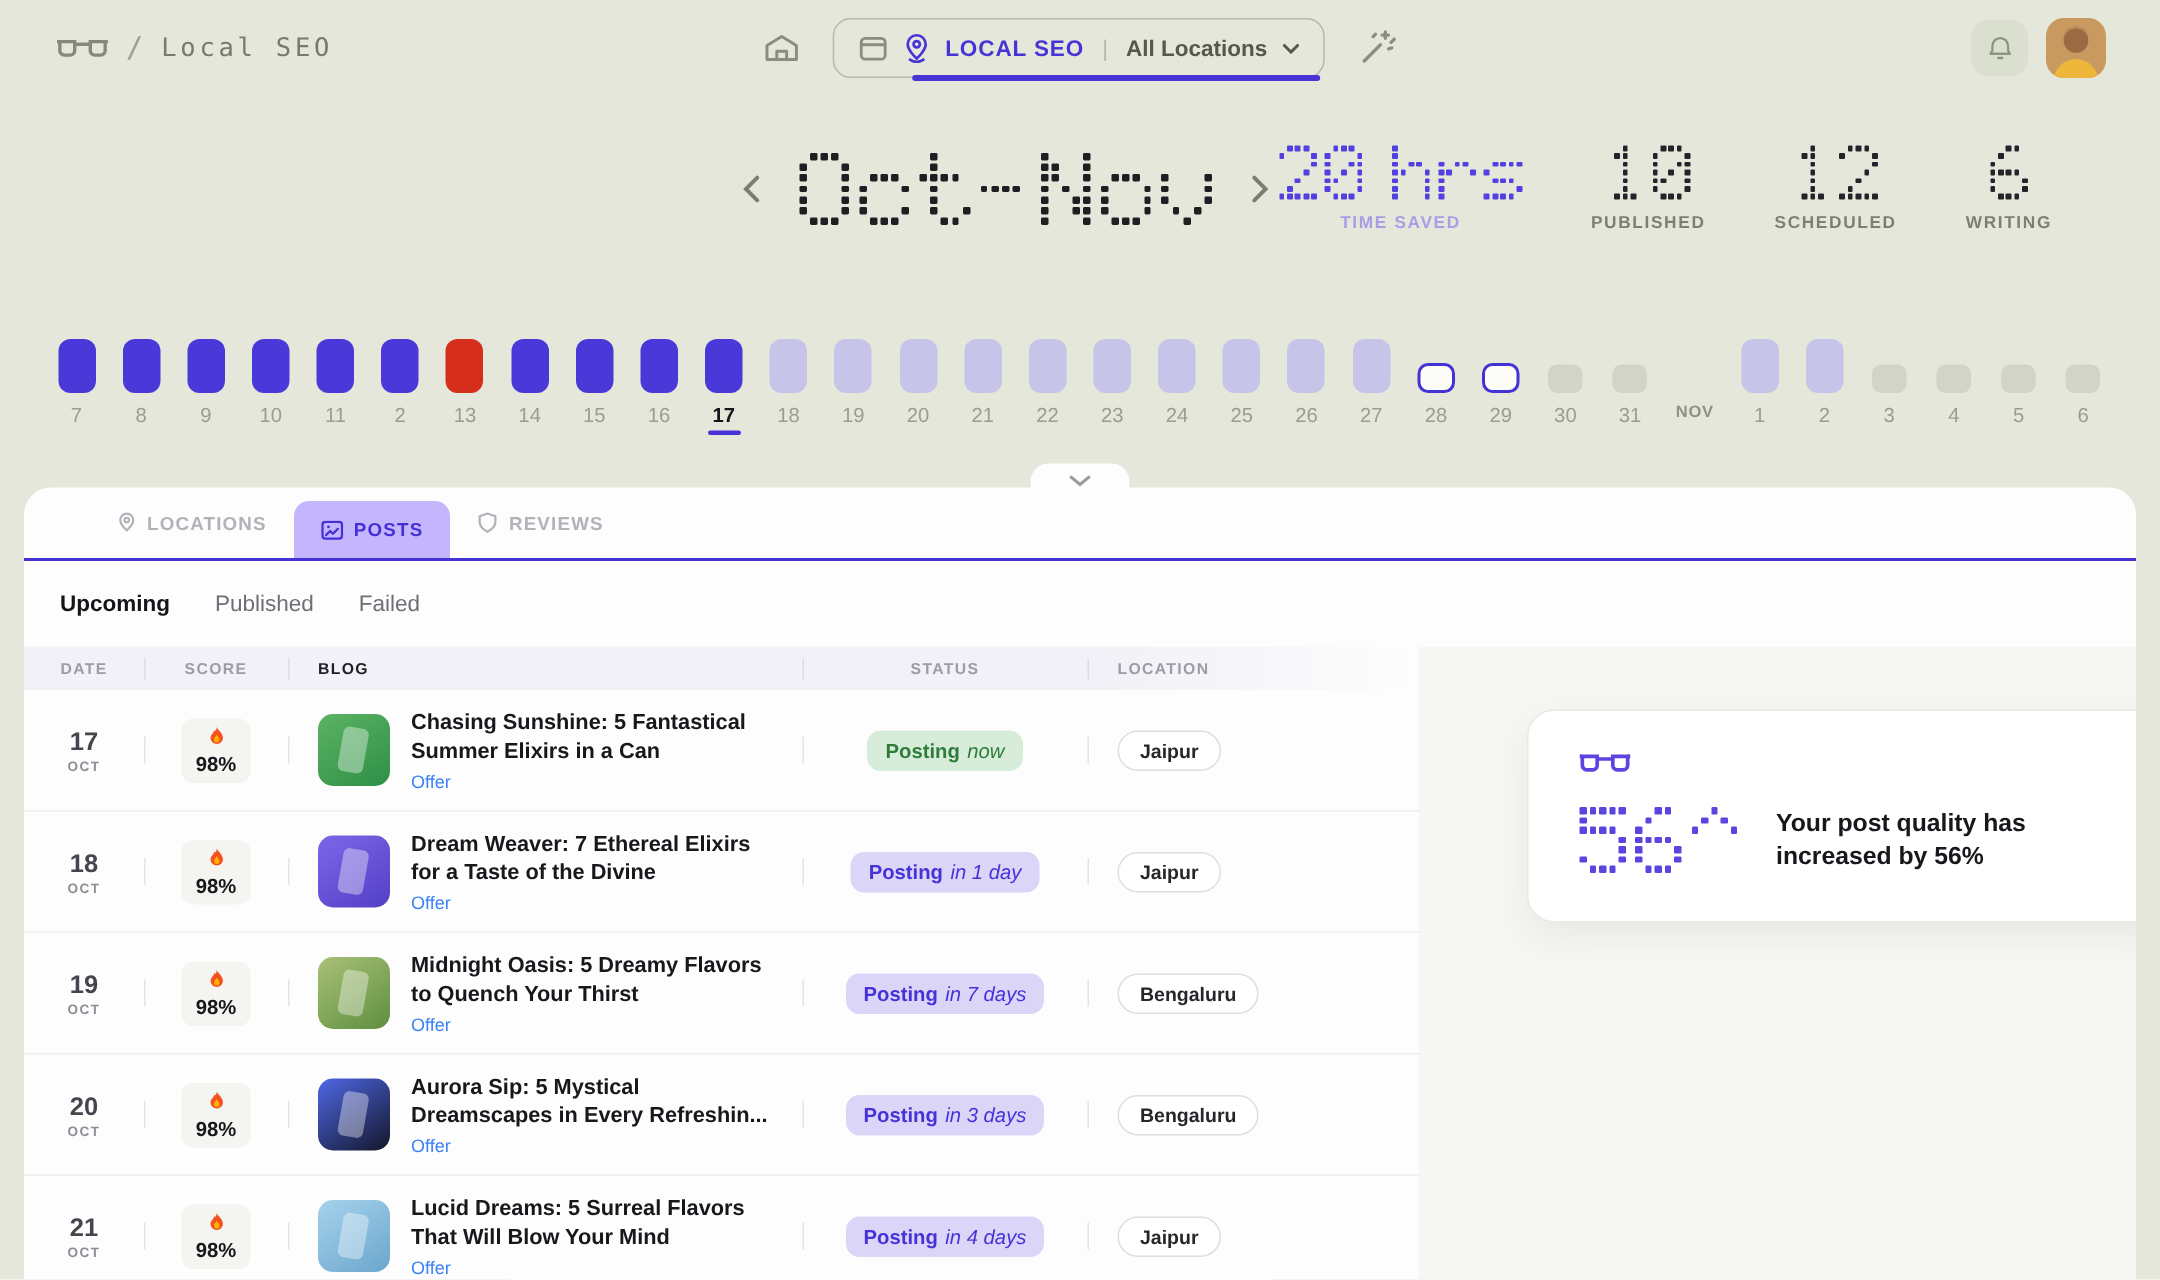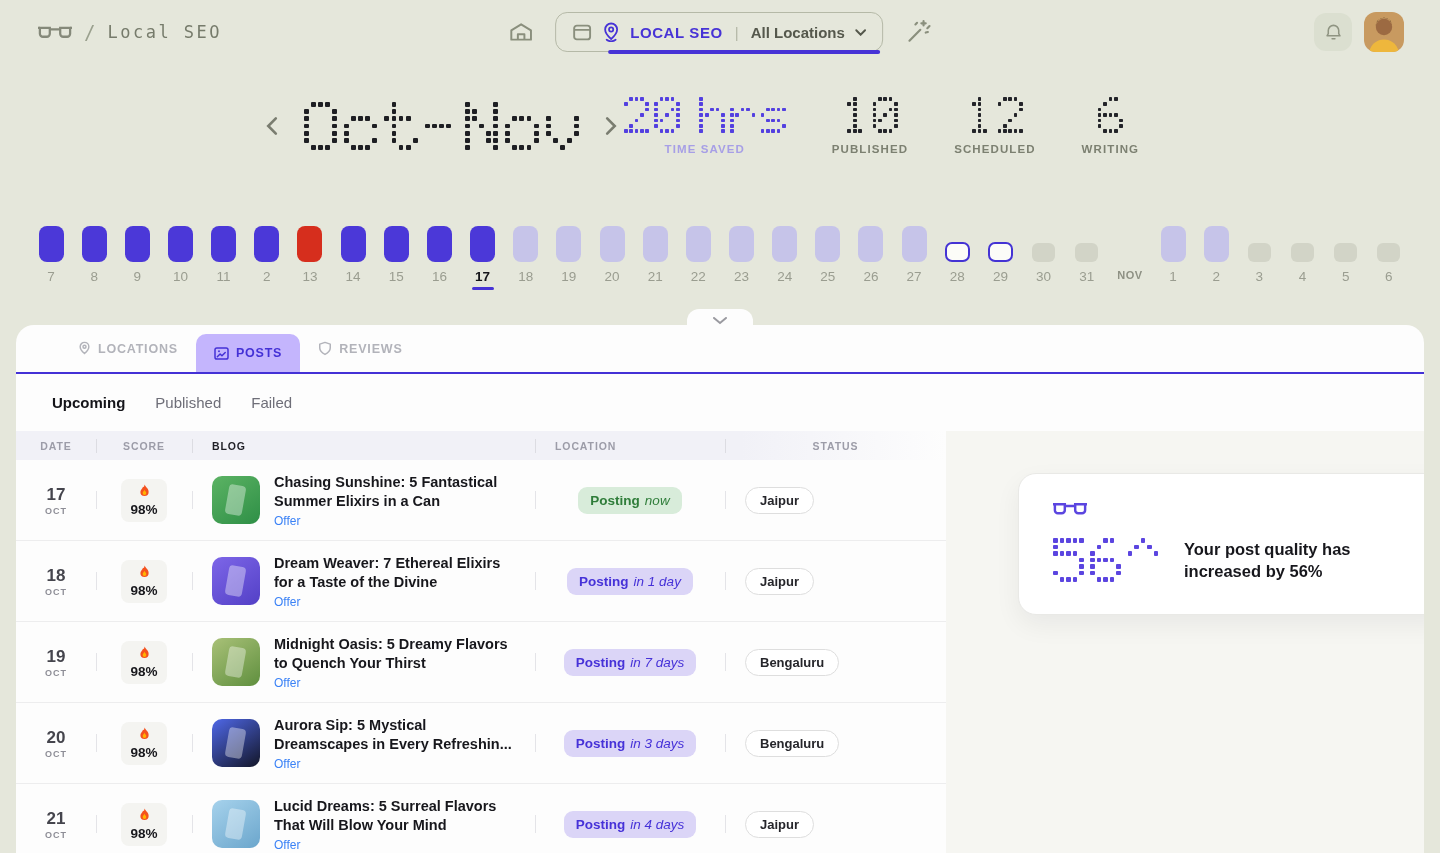--- a/index.html
+++ b/index.html
@@ -29,21 +29,21 @@
     border:1.5px solid #b5b9a7;border-radius:12px;}
   .nav-pill .underline{position:absolute;left:52px;right:2px;bottom:-3px;height:4px;border-radius:3px;background:#4733d6;}
   .nav-section{font-size:15px;font-weight:bold;letter-spacing:.6px;color:#4733d6;}
   .nav-div{color:#b3b7a6;font-size:15px;margin:0 2px;}
   .nav-loc{font-size:15px;font-weight:bold;color:#55584c;}
   .tb-right{position:absolute;right:36px;top:12px;display:flex;align-items:center;gap:12px;}
   .bell-btn{width:38px;height:38px;border-radius:12px;background:#dbdfd0;display:flex;align-items:center;justify-content:center;}
   .avatar{width:40px;height:40px;border-radius:12px;overflow:hidden;}
 
   
-  .period{position:absolute;top:88px;left:30px;right:0;height:76px;display:flex;align-items:center;justify-content:center;}
+  .period{position:absolute;top:88px;left:30px;right:0;height:76px;display:flex;align-items:center;justify-content:flex-end;}
   .period-left{display:flex;align-items:center;gap:20px;}
   .nav-chev{padding:6px;cursor:pointer;}
   .stats{display:flex;align-items:flex-end;gap:46px;padding-right:72px;}
   .stat{display:flex;flex-direction:column;align-items:center;gap:10px;}
   .stat-label{font-size:11.5px;font-weight:bold;letter-spacing:1.1px;color:#7c8071;}
   .stat.accent .px-stat{color:#5340e0;}
   .stat.accent .stat-label{color:#a79fe6;}
 
   
   .calendar{position:absolute;top:224px;left:0;right:0;padding:0 36px;display:flex;justify-content:space-between;}
@@ -62,21 +62,21 @@
   .slot.active .day-underline{display:block;}
 
   
   .panel{position:absolute;left:16px;right:16px;top:325px;bottom:0;background:#fdfdfd;
     border-radius:18px 18px 0 0;display:flex;flex-direction:column;}
   .collapse-tab{position:absolute;top:-16px;left:50%;transform:translateX(-50%);width:66px;height:16px;
     background:#fdfdfd;border-radius:12px 12px 0 0;display:flex;align-items:flex-end;justify-content:center;padding-bottom:1px;cursor:pointer;}
   .tabs-row{height:47px;display:flex;align-items:stretch;padding-left:44px;border-bottom:2px solid #4431d6;flex:none;}
   .tab{display:flex;align-items:center;gap:7px;padding:0 18px;font-size:12.5px;font-weight:bold;letter-spacing:.8px;color:#b2b3ba;cursor:pointer;}
   .tab.active{background:#c4b5fd;color:#4431d6;border-radius:10px 10px 0 0;margin-top:9px;}
-  .subtabs{height:57px;display:flex;align-items:center;gap:30px;padding-left:36px;flex:none;}
+  .subtabs{height:57px;display:flex;align-items:center;gap:30px;padding-left:24px;flex:none;}
   .subtab{font-size:15px;color:#6e6e78;cursor:pointer;}
   .subtab.active{font-weight:bold;color:#141419;}
 
   .content-row{flex:1;display:flex;overflow:hidden;}
   .table-area{width:930px;flex:none;}
   .side-area{flex:1;background:#f6f6f2;}
 
   .trow{display:grid;grid-template-columns:80px 96px 343px 190px 221px;align-items:center;}
   .thead{height:29px;background:linear-gradient(90deg,#f1f1f7 0%,#f1f1f7 78%,rgba(246,246,242,0) 100%);}
   .hcell{position:relative;height:100%;display:flex;align-items:center;justify-content:center;
@@ -1215,22 +1215,22 @@
 
       <div class="subtab">Failed</div>
     </div>
 
   <div class="content-row">
     <div class="table-area">
       <div class="trow thead">
         <div class="hcell">DATE</div>
         <div class="hcell">SCORE</div>
         <div class="hcell left dark">BLOG</div>
+        <div class="hcell">STATUS</div>
         <div class="hcell left">LOCATION</div>
-        <div class="hcell">STATUS</div>
       </div>
 
       <div>
 
           <div class="trow row">
             <div class="rcell">
               <div class="date-box">
                 <span class="date-day">17</span>
                 <span class="date-month">OCT</span>
               </div>

